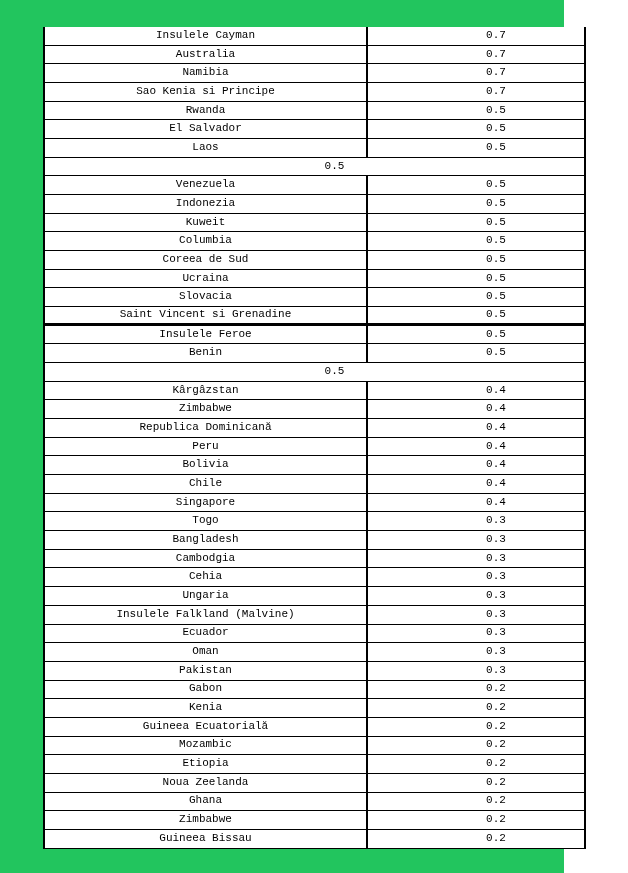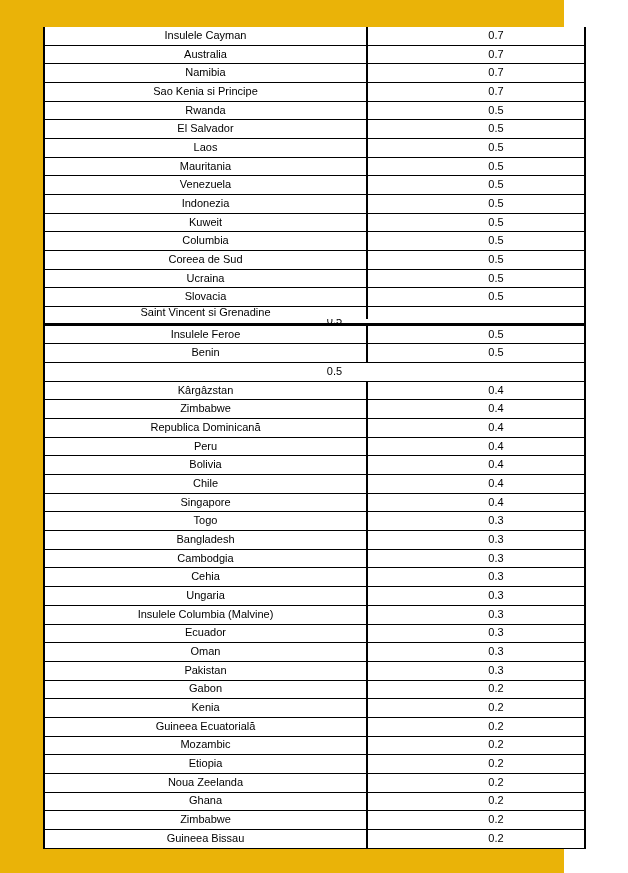--- a/index.html
+++ b/index.html
@@ -12,41 +12,41 @@
     background: #ffffff;
     font-family: "Liberation Sans", sans-serif;
     position: relative;
     overflow: hidden;
   }
   .page {
     position: absolute;
     left: 0; top: 0;
     width: 564px;
     height: 873px;
-    background: #eab308;
+    background: #22c55e;
+    font-family: Liberation Mono, monospace;
   }
   .ctable {
     position: absolute;
     left: 43px;
     top: 27px;
     width: 543px;
     box-sizing: border-box;
     border-left: 2px solid #000;
     border-right: 2px solid #000;
     background: #ffffff;
   }
   .row {
     display: flex;
     height: 18.68px;
     box-sizing: border-box;
     border-bottom: 1.8px solid #000;
   }
   .row.thick {
     border-bottom-width: 3.6px;
-    flex-direction: column;
   }
   .cell {
     display: flex;
     align-items: center;
     justify-content: center;
     box-sizing: border-box;
     font-size: 11px;
     line-height: 1;
     color: #000000;
     white-space: nowrap;
@@ -89,21 +89,20 @@
       </div>
       <div class="row">
         <div class="cell country">El Salvador</div>
         <div class="cell value">0.5</div>
       </div>
       <div class="row">
         <div class="cell country">Laos</div>
         <div class="cell value">0.5</div>
       </div>
       <div class="row">
-        <div class="cell country">Mauritania</div>
         <div class="cell value">0.5</div>
       </div>
       <div class="row">
         <div class="cell country">Venezuela</div>
         <div class="cell value">0.5</div>
       </div>
       <div class="row">
         <div class="cell country">Indonezia</div>
         <div class="cell value">0.5</div>
       </div>
@@ -184,21 +183,21 @@
       </div>
       <div class="row">
         <div class="cell country">Cehia</div>
         <div class="cell value">0.3</div>
       </div>
       <div class="row">
         <div class="cell country">Ungaria</div>
         <div class="cell value">0.3</div>
       </div>
       <div class="row">
-        <div class="cell country">Insulele Columbia (Malvine)</div>
+        <div class="cell country">Insulele Falkland (Malvine)</div>
         <div class="cell value">0.3</div>
       </div>
       <div class="row">
         <div class="cell country">Ecuador</div>
         <div class="cell value">0.3</div>
       </div>
       <div class="row">
         <div class="cell country">Oman</div>
         <div class="cell value">0.3</div>
       </div>

